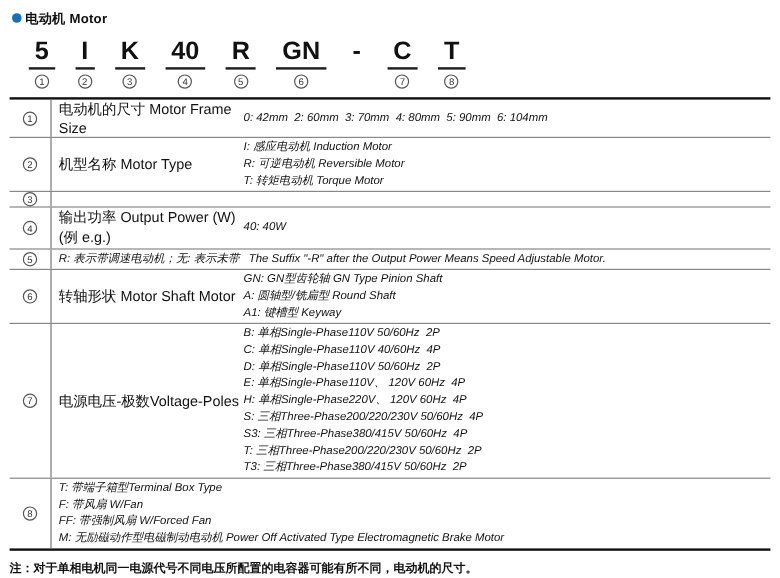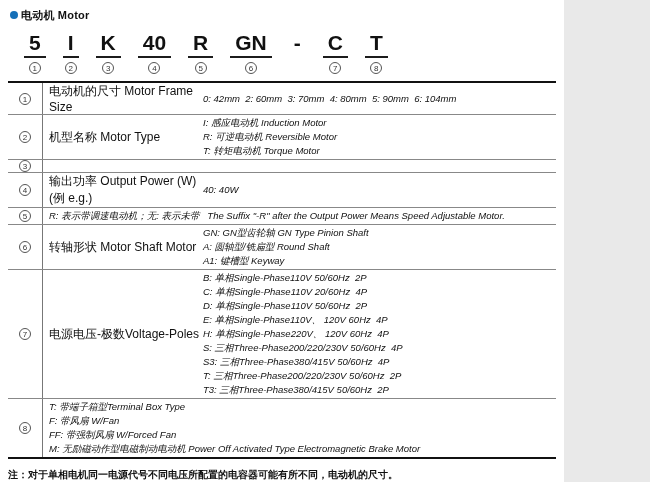--- a/index.html
+++ b/index.html
@@ -1,18 +1,18 @@
 <!DOCTYPE html>
 <html><head>
 <meta charset="utf-8">
 <style>
   html,body{margin:0;padding:0;background:#e9e9e9;}
   .page{
     position:relative;
-    width:564px;height:482px;
+    width:650px;height:482px;
     background:#ffffff;
     font-family:"Liberation Sans","DejaVu Sans",sans-serif;
     color:#1a1a1a;
     box-sizing:border-box;
     overflow:hidden;
   }
   
   .title-row{
     display:flex;align-items:center;
     padding:7px 0 0 10px;
@@ -200,21 +200,21 @@
         </div>
       </div>
       <div class="t-row">
         <div class="row-num">
           <div class="circ-num">7</div>
         </div>
         <div class="row-body">
           <div class="row-attr">电源电压-极数Voltage-Poles</div>
           <div class="row-vals">
             <div class="val-line">B: 单相Single-Phase110V 50/60Hz  2P</div>
-            <div class="val-line">C: 单相Single-Phase110V 20/60Hz  4P</div>
+            <div class="val-line">C: 单相Single-Phase110V 40/60Hz  4P</div>
             <div class="val-line">D: 单相Single-Phase110V 50/60Hz  2P</div>
             <div class="val-line">E: 单相Single-Phase110V、 120V 60Hz  4P</div>
             <div class="val-line">H: 单相Single-Phase220V、 120V 60Hz  4P</div>
             <div class="val-line">S: 三相Three-Phase200/220/230V 50/60Hz  4P</div>
             <div class="val-line">S3: 三相Three-Phase380/415V 50/60Hz  4P</div>
             <div class="val-line">T: 三相Three-Phase200/220/230V 50/60Hz  2P</div>
             <div class="val-line">T3: 三相Three-Phase380/415V 50/60Hz  2P</div>
           </div>
         </div>
       </div>

